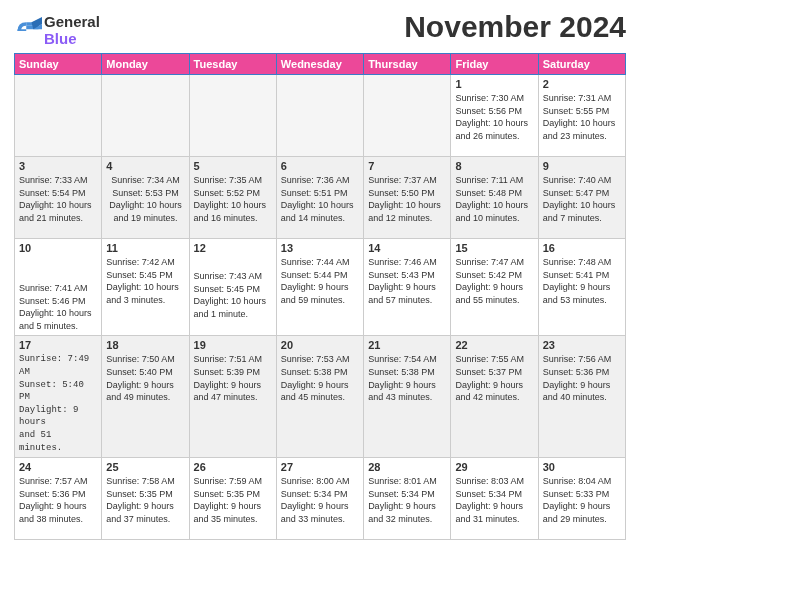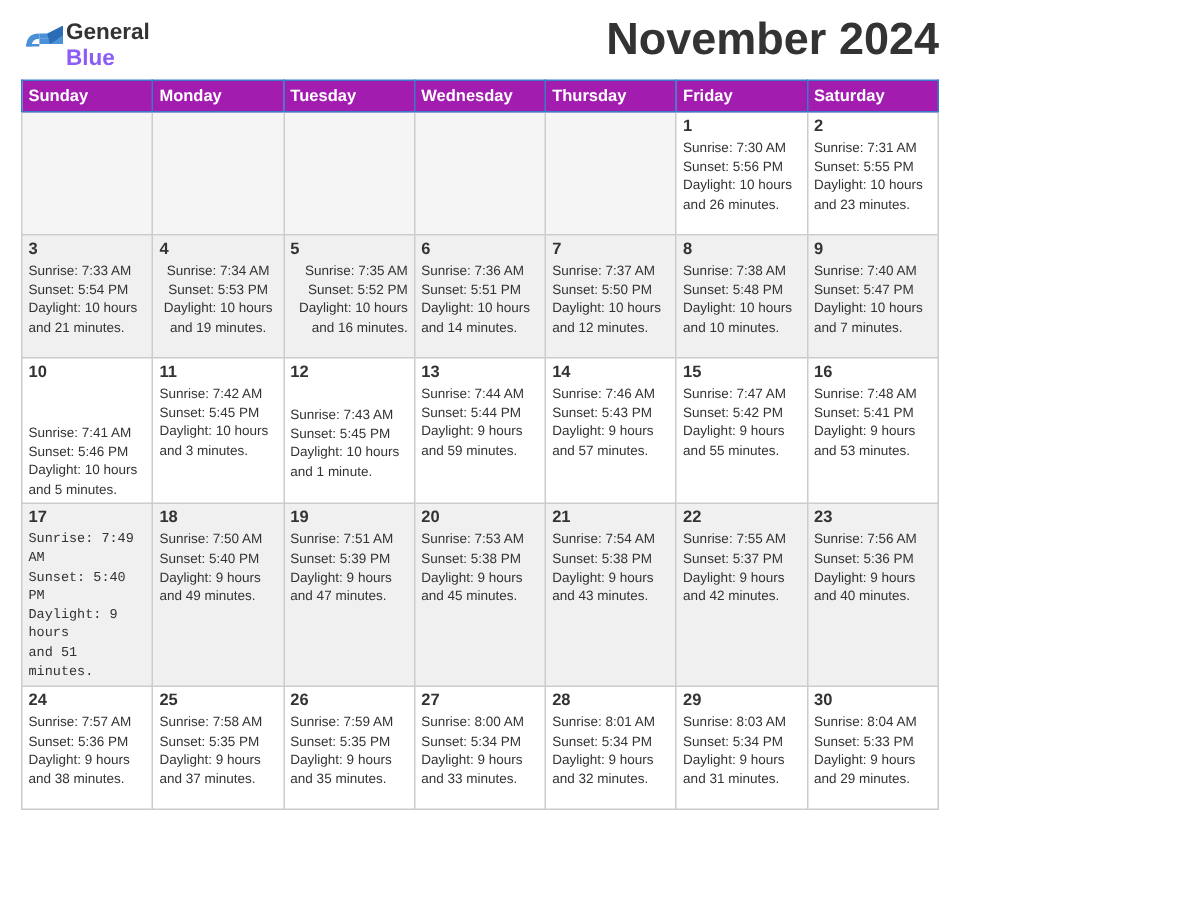--- a/index.html
+++ b/index.html
@@ -57,21 +57,21 @@
     .location {
       font-size: 14px;
       color: #555;
     }
     .calendar {
       width: 100%;
       border-collapse: collapse;
       table-layout: fixed;
     }
     .calendar th {
-      background: #a21caf;
+      background: #ec4899;
       color: #fff;
       font-size: 11px;
       font-weight: bold;
       padding: 4px 4px;
       text-align: left;
       border: 1px solid #3a7bc8;
     }
     .calendar td {
       border: 1px solid #ccc;
       vertical-align: top;
@@ -180,42 +180,42 @@
           </td>
           <td>
             <span class="day-number">4</span>
             <div class="day-info" style="white-space: pre-line; text-align: center;">Sunrise: 7:34 AM
 Sunset: 5:53 PM
 Daylight: 10 hours
 and 19 minutes.</div>
           </td>
           <td>
             <span class="day-number">5</span>
-            <div class="day-info" style="white-space: pre-line; text-align: right;">Sunrise: 7:35 AM
+            <div class="day-info" style="white-space: pre-line;">Sunrise: 7:35 AM
 Sunset: 5:52 PM
 Daylight: 10 hours
 and 16 minutes.</div>
           </td>
           <td>
             <span class="day-number">6</span>
             <div class="day-info" style="white-space: pre-line;">Sunrise: 7:36 AM
 Sunset: 5:51 PM
 Daylight: 10 hours
 and 14 minutes.</div>
           </td>
           <td>
             <span class="day-number">7</span>
             <div class="day-info" style="white-space: pre-line;">Sunrise: 7:37 AM
 Sunset: 5:50 PM
 Daylight: 10 hours
 and 12 minutes.</div>
           </td>
           <td>
             <span class="day-number">8</span>
-            <div class="day-info" style="white-space: pre-line;">Sunrise: 7:38 AM
+            <div class="day-info" style="white-space: pre-line;">Sunrise: 7:11 AM
 Sunset: 5:48 PM
 Daylight: 10 hours
 and 10 minutes.</div>
           </td>
           <td>
             <span class="day-number">9</span>
             <div class="day-info" style="white-space: pre-line;">Sunrise: 7:40 AM
 Sunset: 5:47 PM
 Daylight: 10 hours
 and 7 minutes.</div>

